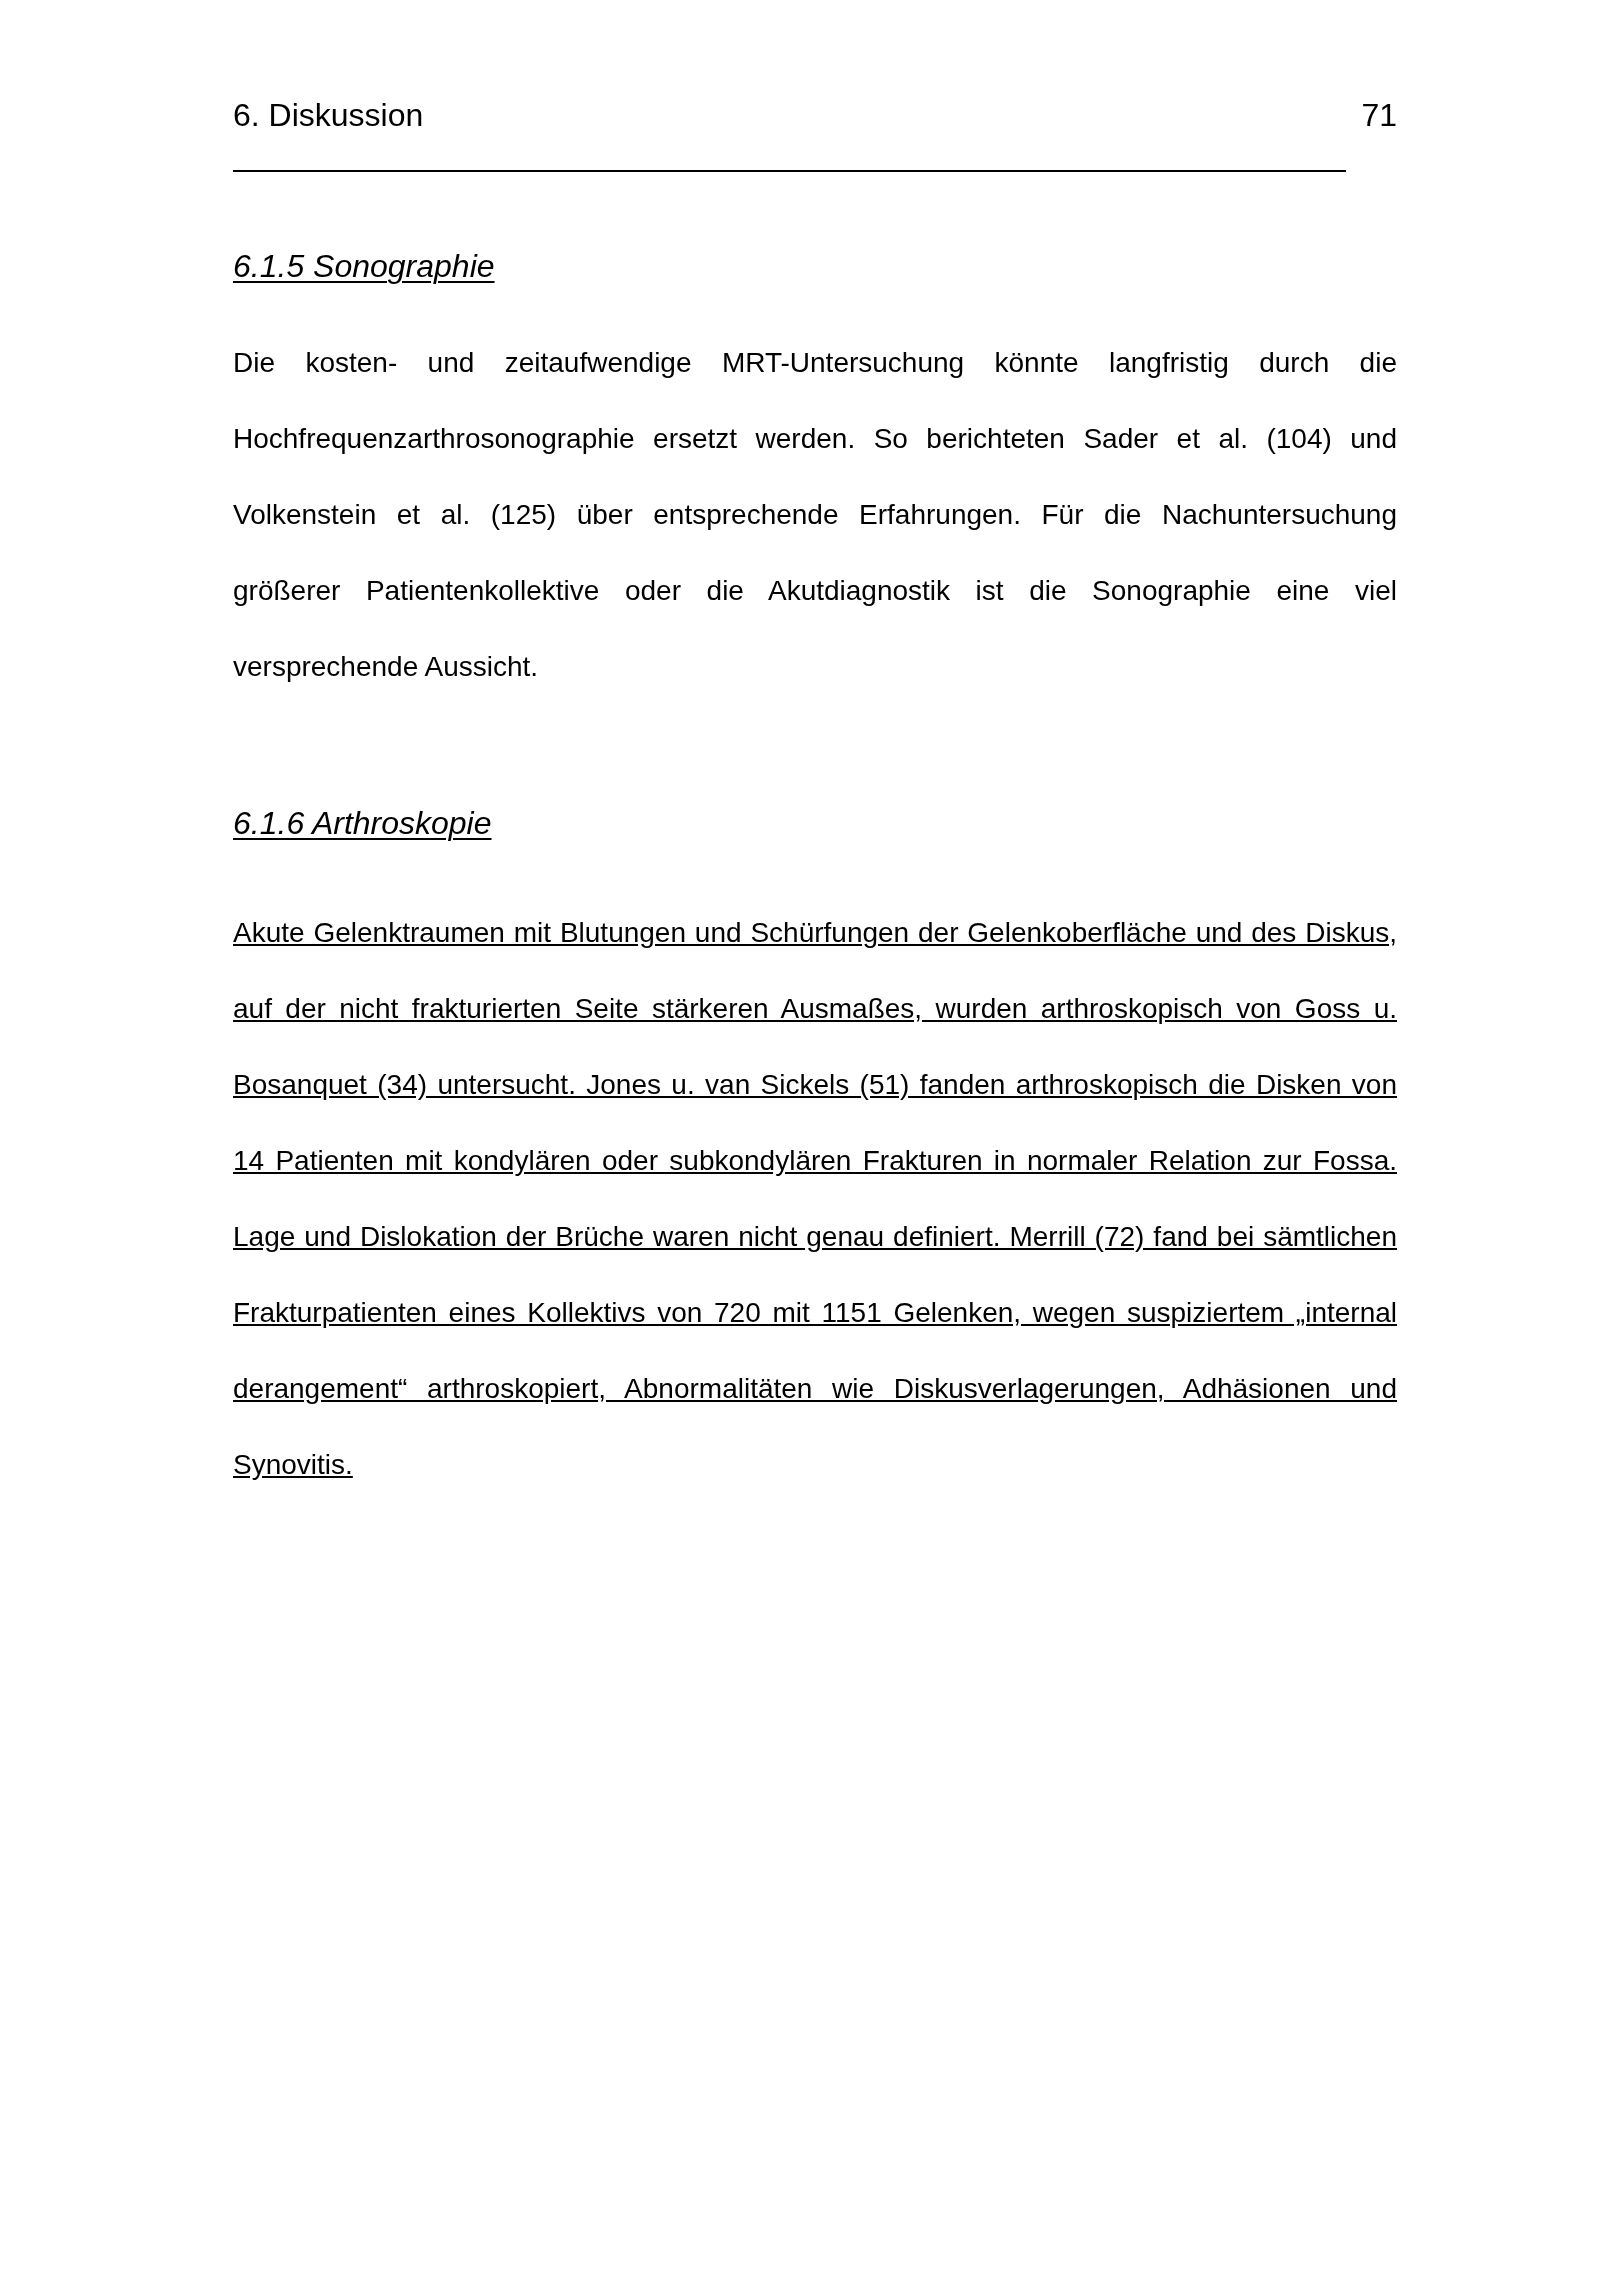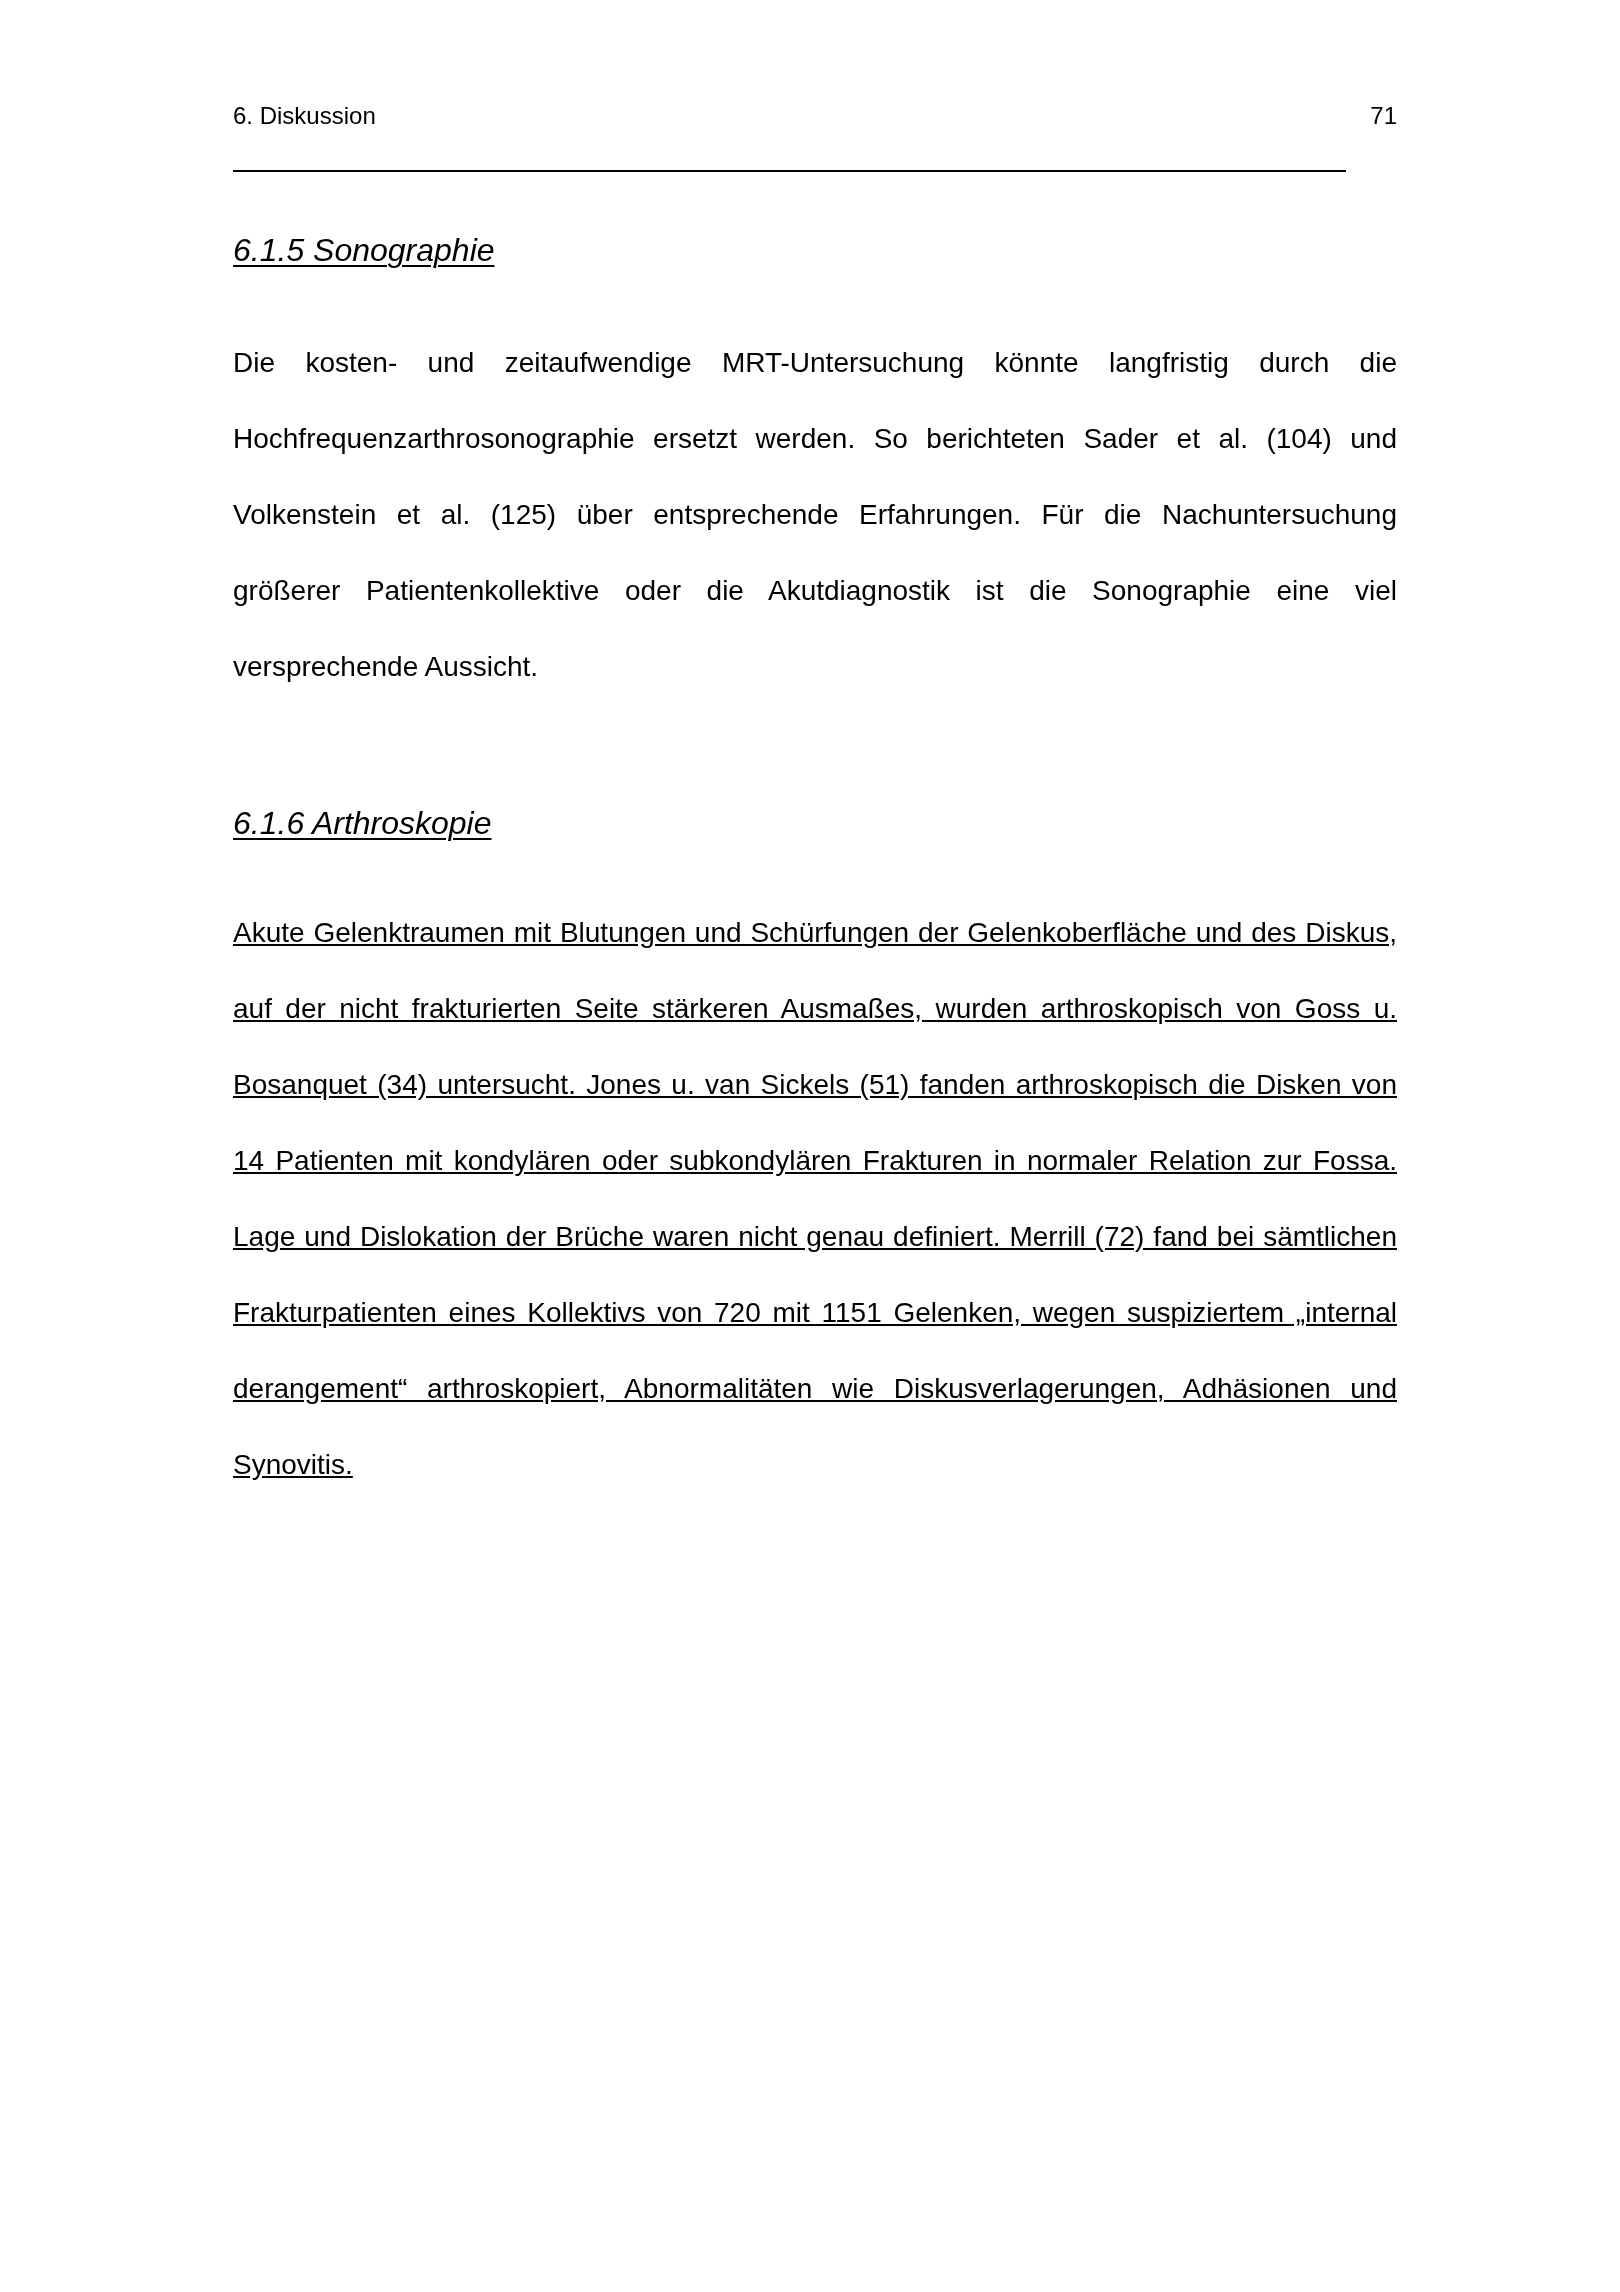--- a/index.html
+++ b/index.html
@@ -14,21 +14,21 @@
       overflow: hidden;
       font-family: "Liberation Sans", sans-serif;
       color: #000000;
     }
     .page-header {
       position: absolute;
       left: 233px;
       top: 96px;
       width: 1164px;
       height: 39px;
-      font-size: 24px;
+      font-size: 32px;
       line-height: 39px;
     }
     .page-header .chapter {
       position: absolute;
       left: 0;
       top: 0;
     }
     .page-header .page-number {
       position: absolute;
       right: 0;
@@ -60,21 +60,21 @@
       width: 1164px;
       font-size: 28px;
       line-height: 76px;
       text-align: justify;
       margin: 0;
     }
     .body-text p {
       margin: 0;
       text-align: justify;
     }
-    #sec-sono-heading { top: 231px; text-align: center; }
+    #sec-sono-heading { top: 247px; text-align: center; }
     #sec-sono-body { top: 325px; }
     #sec-arthro-heading { top: 804px; }
     #sec-arthro-body { top: 895px; text-decoration: underline; }
   </style>
 </head>
 <body>
 
 <div class="page-header">
   <span class="chapter">6. Diskussion</span>
   <span class="page-number">71</span>

